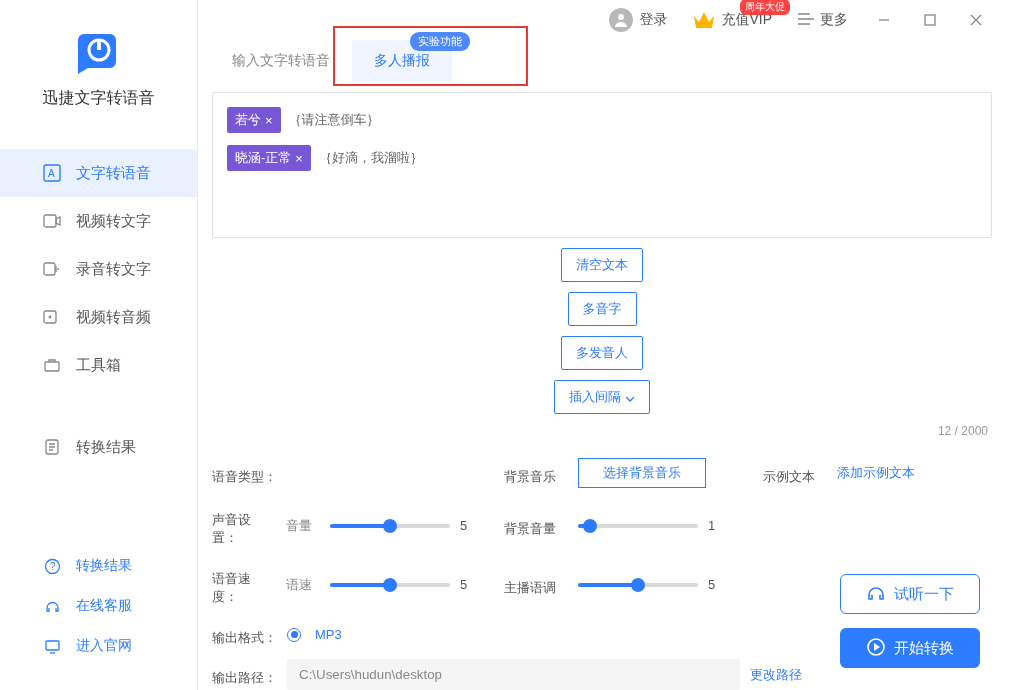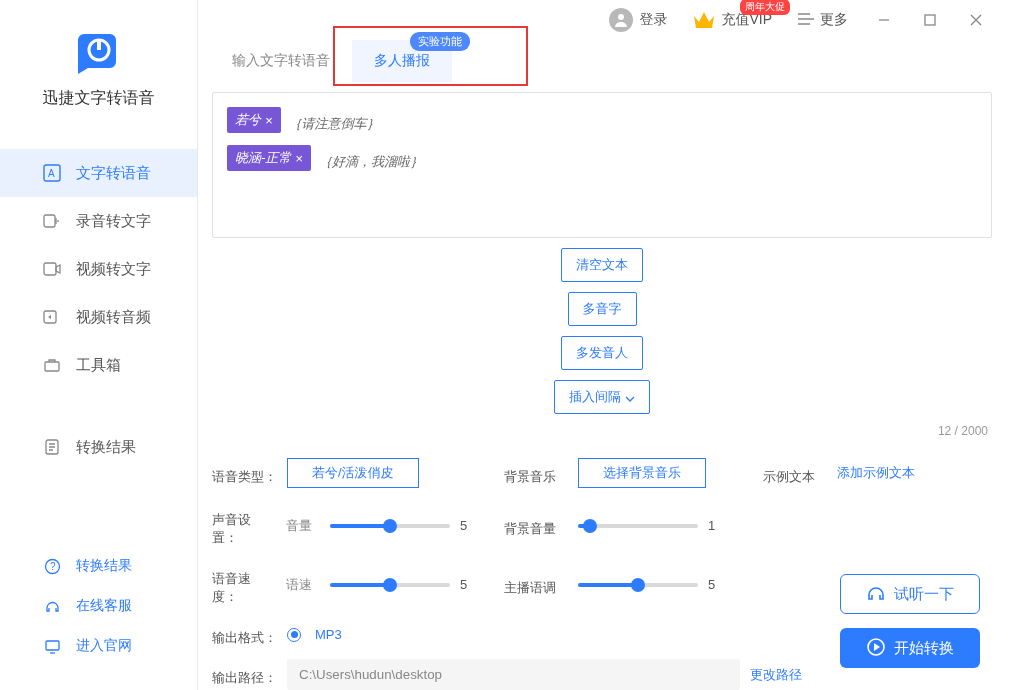--- a/index.html
+++ b/index.html
@@ -22,21 +22,21 @@
 .avatar { width: 24px; height: 24px; border-radius: 50%; background: #b8b8b8; display: flex; align-items: center; justify-content: center; }
 .vip-ico { width: 22px; height: 18px; }
 .promo-badge { position: absolute; top: -6px; right: -8px; background: #ff4343; color: #fff; font-size: 10px; padding: 1px 5px; border-radius: 6px; }
 .win-btn { width: 40px; height: 40px; display: flex; align-items: center; justify-content: center; cursor: pointer; color: #888; }
 .tabs { display: flex; padding-left: 12px; }
 .tab { padding: 12px 22px; font-size: 14px; color: #888; cursor: pointer; position: relative; }
 .tab.active { color: #2d7cff; background: #f0f5ff; }
 .tab-badge { position: absolute; top: -8px; right: -18px; background: #4d88ff; color: #fff; font-size: 11px; padding: 2px 8px; border-radius: 9px; text-align: center; }
 .highlight-box { position: absolute; border: 2px solid #e53935; pointer-events: none; }
 .editor-area { margin: 10px 18px 0 14px; border: 1px solid #e0e0e0; border-radius: 2px; padding: 14px; height: 312px; }
-.speaker-line { display: flex; align-items: flex-end; margin-bottom: 12px; font-size: 13px; font-style: italic; }
+.speaker-line { display: flex; align-items: center; margin-bottom: 12px; font-size: 13px; }
 .speaker-tag { background: #7857d6; color: #fff; padding: 4px 8px; border-radius: 2px; display: flex; align-items: center; gap: 4px; margin-right: 8px; }
 .speaker-tag .x { cursor: pointer; font-size: 13px; }
 .speaker-text { color: #666; }
 .editor-ctrls { display: flex; align-items: center; margin: 10px 18px 0 14px; gap: 10px; flex-direction: column; }
 .outline-btn { border: 1px solid #2d7cff; color: #2d7cff; background: #fff; font-size: 13px; padding: 7px 14px; cursor: pointer; border-radius: 2px; display: flex; align-items: center; gap: 4px; }
 .char-count { margin-left: auto; font-size: 12px; color: #999; padding-right: 4px; }
 .settings { margin: 20px 18px 0 14px; display: grid; grid-template-columns: 1fr 1fr 1fr; column-gap: 30px; row-gap: 16px; font-size: 13px; color: #555; }
 .settings-row { display: flex; align-items: center; gap: 10px; }
 .settings-row.span2 { grid-column: span 2; }
 .label { color: #555; min-width: 64px; margin-top: 7px; }
@@ -79,34 +79,34 @@
           <svg width="18" height="18" viewBox="0 0 18 18">
             <rect x="1" y="1" width="16" height="16" rx="2" fill="none" stroke="#2d7cff" stroke-width="1.4"></rect>
             <text x="5" y="13" font-size="10" fill="#2d7cff">A</text>
           </svg>
         </span>
       <span>文字转语音</span>
     </div>
     <div class="nav-item">
       <span class="ico">
           <svg width="18" height="18" viewBox="0 0 18 18">
+            <rect x="1" y="3" width="12" height="12" rx="2" fill="none" stroke="#888" stroke-width="1.3"></rect>
+            <path d="M13 7 l4-2 v8 l-4-2 z" fill="none" stroke="#888" stroke-width="1.3"></path>
+          </svg>
+        </span>
+      <span>视频转文字</span>
+    </div>
+    <div class="nav-item">
+      <span class="ico">
+          <svg width="18" height="18" viewBox="0 0 18 18">
             <rect x="1" y="3" width="11" height="12" rx="2" fill="none" stroke="#888" stroke-width="1.3"></rect>
             <path d="M13 6 v6 M15 8 v2" stroke="#888" stroke-width="1.3"></path>
           </svg>
         </span>
       <span>录音转文字</span>
-    </div>
-    <div class="nav-item">
-      <span class="ico">
-          <svg width="18" height="18" viewBox="0 0 18 18">
-            <rect x="1" y="3" width="12" height="12" rx="2" fill="none" stroke="#888" stroke-width="1.3"></rect>
-            <path d="M13 7 l4-2 v8 l-4-2 z" fill="none" stroke="#888" stroke-width="1.3"></path>
-          </svg>
-        </span>
-      <span>视频转文字</span>
     </div>
     <div class="nav-item">
       <span class="ico">
           <svg width="18" height="18" viewBox="0 0 18 18">
             <rect x="1" y="3" width="12" height="12" rx="2" fill="none" stroke="#888" stroke-width="1.3"></rect>
             <path d="M5 9 l3-2 v4 z" fill="#888"></path>
           </svg>
         </span>
       <span>视频转音频</span>
     </div>
@@ -240,21 +240,20 @@
           </svg></span>
     </button>
     <div class="char-count">
       <span>12</span> / <span>2000</span>
     </div>
   </div>
 
   <div class="settings">
     <div class="settings-row">
       <span class="label">语音类型：</span>
-      <button class="select-btn">若兮/活泼俏皮</button>
     </div>
     <div class="settings-row">
       <span class="label">背景音乐</span>
       <button class="select-btn">选择背景音乐</button>
     </div>
     <div class="settings-row">
       <span class="label">示例文本</span>
       <span class="link-btn">添加示例文本</span>
     </div>
 

